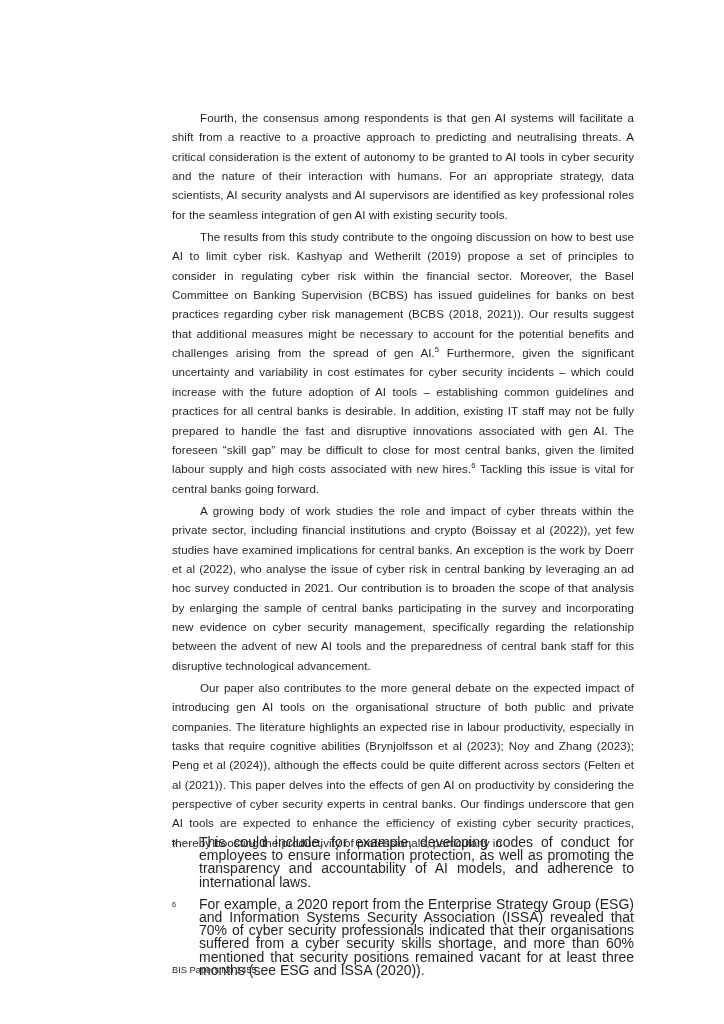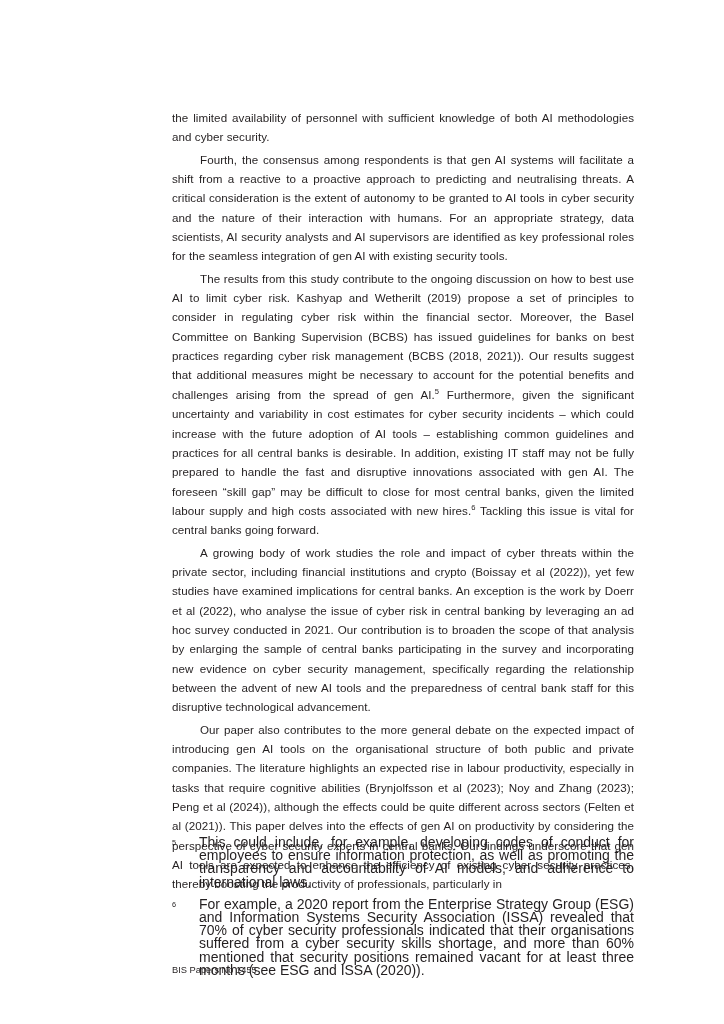--- a/index.html
+++ b/index.html
@@ -87,21 +87,20 @@
     font-size: 9.3px;
   }
 </style>
 </head>
 <body>
 
 <div class="page">
 
   <div class="content">
 
-    <p class="body-par">the limited availability of personnel with sufficient knowledge of both AI methodologies and cyber security.</p>
 
     <p class="body-par indent">Fourth, the consensus among respondents is that gen AI systems will facilitate a shift from a reactive to a proactive approach to predicting and neutralising threats. A critical consideration is the extent of autonomy to be granted to AI tools in cyber security and the nature of their interaction with humans. For an appropriate strategy, data scientists, AI security analysts and AI supervisors are identified as key professional roles for the seamless integration of gen AI with existing security tools.</p>
 
     <p class="body-par indent"><span>The results from this study contribute to the ongoing discussion on how to best use AI to limit cyber risk. Kashyap and Wetherilt (2019) propose a set of principles to consider in regulating cyber risk within the financial sector. Moreover, the Basel Committee on Banking Supervision (BCBS) has issued guidelines for banks on best practices regarding cyber risk management (BCBS (2018, 2021)). Our results suggest that additional measures might be necessary to account for the potential benefits and challenges arising from the spread of gen AI.</span><sup class="fn-ref">5</sup><span> Furthermore, given the significant uncertainty and variability in cost estimates for cyber security incidents – which could increase with the future adoption of AI tools – establishing common guidelines and practices for all central banks is desirable. In addition, existing IT staff may not be fully prepared to handle the fast and disruptive innovations associated with gen AI. The foreseen “skill gap” may be difficult to close for most central banks, given the limited labour supply and high costs associated with new hires.</span><sup class="fn-ref">6</sup><span> Tackling this issue is vital for central banks going forward.</span></p>
 
     <p class="body-par indent">A growing body of work studies the role and impact of cyber threats within the private sector, including financial institutions and crypto (Boissay et al (2022)), yet few studies have examined implications for central banks. An exception is the work by Doerr et al (2022), who analyse the issue of cyber risk in central banking by leveraging an ad hoc survey conducted in 2021. Our contribution is to broaden the scope of that analysis by enlarging the sample of central banks participating in the survey and incorporating new evidence on cyber security management, specifically regarding the relationship between the advent of new AI tools and the preparedness of central bank staff for this disruptive technological advancement.</p>
 
     <p class="body-par indent">Our paper also contributes to the more general debate on the expected impact of introducing gen AI tools on the organisational structure of both public and private companies. The literature highlights an expected rise in labour productivity, especially in tasks that require cognitive abilities (Brynjolfsson et al (2023); Noy and Zhang (2023); Peng et al (2024)), although the effects could be quite different across sectors (Felten et al (2021)). This paper delves into the effects of gen AI on productivity by considering the perspective of cyber security experts in central banks. Our findings underscore that gen AI tools are expected to enhance the efficiency of existing cyber security practices, thereby boosting the productivity of professionals, particularly in</p>
 
   </div>

